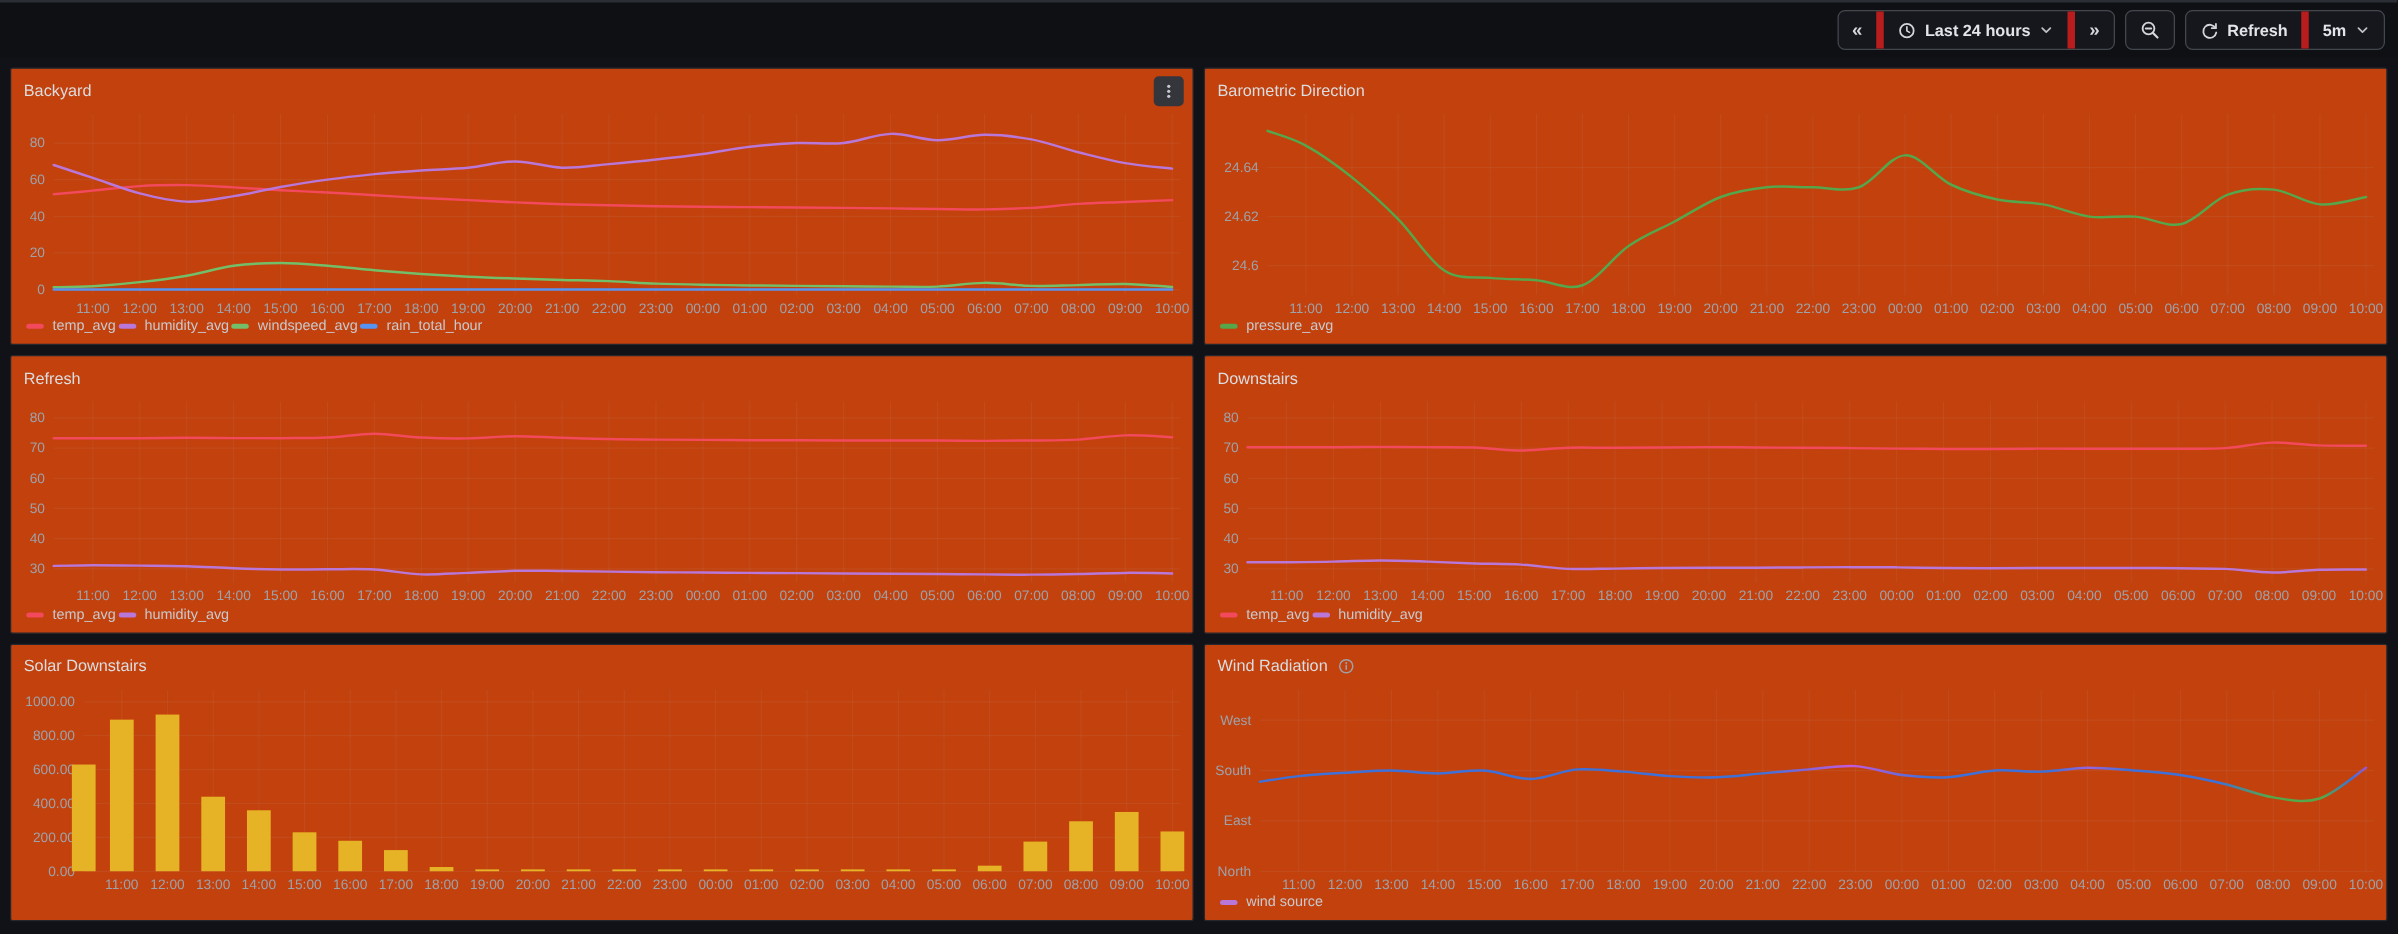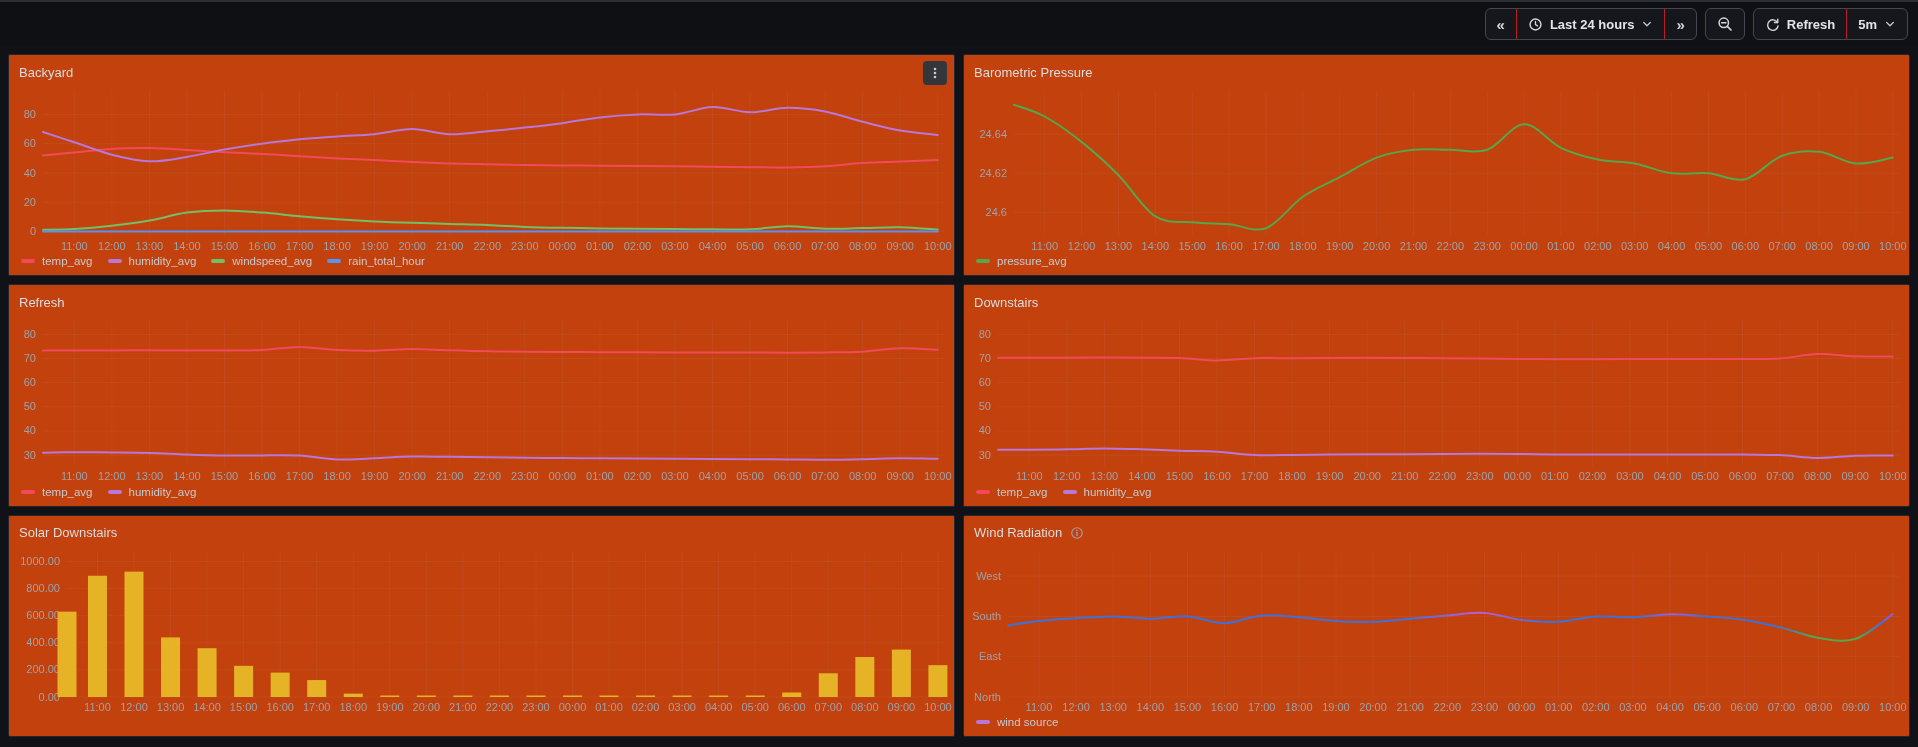--- a/index.html
+++ b/index.html
@@ -19,21 +19,21 @@
   .btn-group {
     display:flex; align-items:stretch;
     border:1px solid #44474e; border-radius:6px;
     background:#15171c; height:32px; overflow:hidden;
   }
   .tb-btn {
     display:flex; align-items:center; gap:7px;
     background:transparent; border:none; color:#e3e4e8;
     font-family:"Liberation Sans", sans-serif;
     font-size:13px; font-weight:600; padding:0 11px; cursor:pointer;
-    border-left:1px solid #b91c1c; height:100%;
+    border-left:6px solid #b91c1c; height:100%;
   }
   .btn-group .tb-btn:first-child { border-left:none; }
   .tb-btn.solo {
     border:1px solid #44474e; border-radius:6px; background:#15171c; height:32px;
   }
   .tb-btn svg { display:block; }
   .tb-arrow { font-size:15px; font-weight:700; color:#d5d6da; }
   
   .dash {
     height:699px; padding:8px;
@@ -54,21 +54,21 @@
     position:absolute; top:6px; right:7px; width:24px; height:24px;
     background:#34363c; border-radius:4px; display:flex; align-items:center;
     justify-content:center; cursor:pointer;
   }
   .plot { flex:1 1 auto; min-height:0; cursor:crosshair; }
   .plot svg text {
     font-family:"Liberation Sans", sans-serif;
     font-size:11px; fill:#9da2ab;
   }
   .legend {
-    flex:0 0 auto; display:flex; align-items:center; gap:15px;
+    flex:0 0 auto; display:flex; align-items:center; gap:2px;
     padding:1px 8px 8px 12px; flex-wrap:wrap;
   }
   .legend-item { display:flex; align-items:center; gap:7px; cursor:pointer; }
   .legend-swatch { width:14px; height:4px; border-radius:2px; }
   .legend-label { font-size:11.5px; color:#c8c9ce; }
 </style>
 </head>
 <body>
 
 <div class="topbar">
@@ -216,21 +216,21 @@
           <span class="legend-label">windspeed_avg</span>
         </span>
         <span class="legend-item">
           <i class="legend-swatch" style="background: rgb(87, 148, 242);"></i>
           <span class="legend-label">rain_total_hour</span>
         </span>
       </div>
     </section>
     <section class="panel">
       <div class="panel-header">
-        <h2 class="panel-title">Barometric Pressure</h2>
+        <h2 class="panel-title">Barometric Direction</h2>
       </div>
       <div class="plot"><svg width="945" height="171">
           <g>
             <line x1="80.72916666666667" x2="80.72916666666667" y1="8" y2="153" stroke="rgba(204,204,220,0.07)" stroke-width="1"></line>
             <line x1="117.60416666666667" x2="117.60416666666667" y1="8" y2="153" stroke="rgba(204,204,220,0.07)" stroke-width="1"></line>
             <line x1="154.47916666666666" x2="154.47916666666666" y1="8" y2="153" stroke="rgba(204,204,220,0.07)" stroke-width="1"></line>
             <line x1="191.35416666666666" x2="191.35416666666666" y1="8" y2="153" stroke="rgba(204,204,220,0.07)" stroke-width="1"></line>
             <line x1="228.22916666666669" x2="228.22916666666669" y1="8" y2="153" stroke="rgba(204,204,220,0.07)" stroke-width="1"></line>
             <line x1="265.10416666666663" x2="265.10416666666663" y1="8" y2="153" stroke="rgba(204,204,220,0.07)" stroke-width="1"></line>
             <line x1="301.97916666666663" x2="301.97916666666663" y1="8" y2="153" stroke="rgba(204,204,220,0.07)" stroke-width="1"></line>

